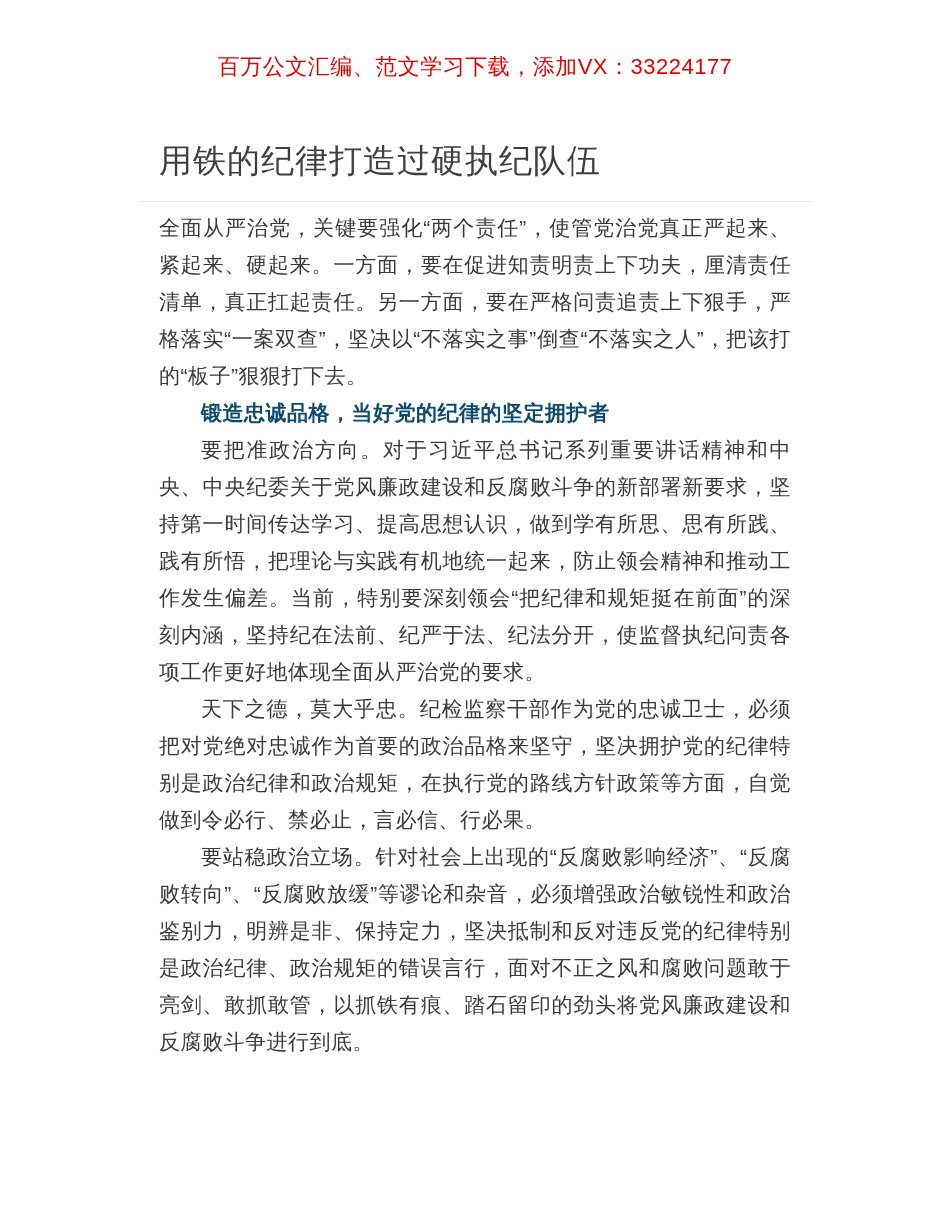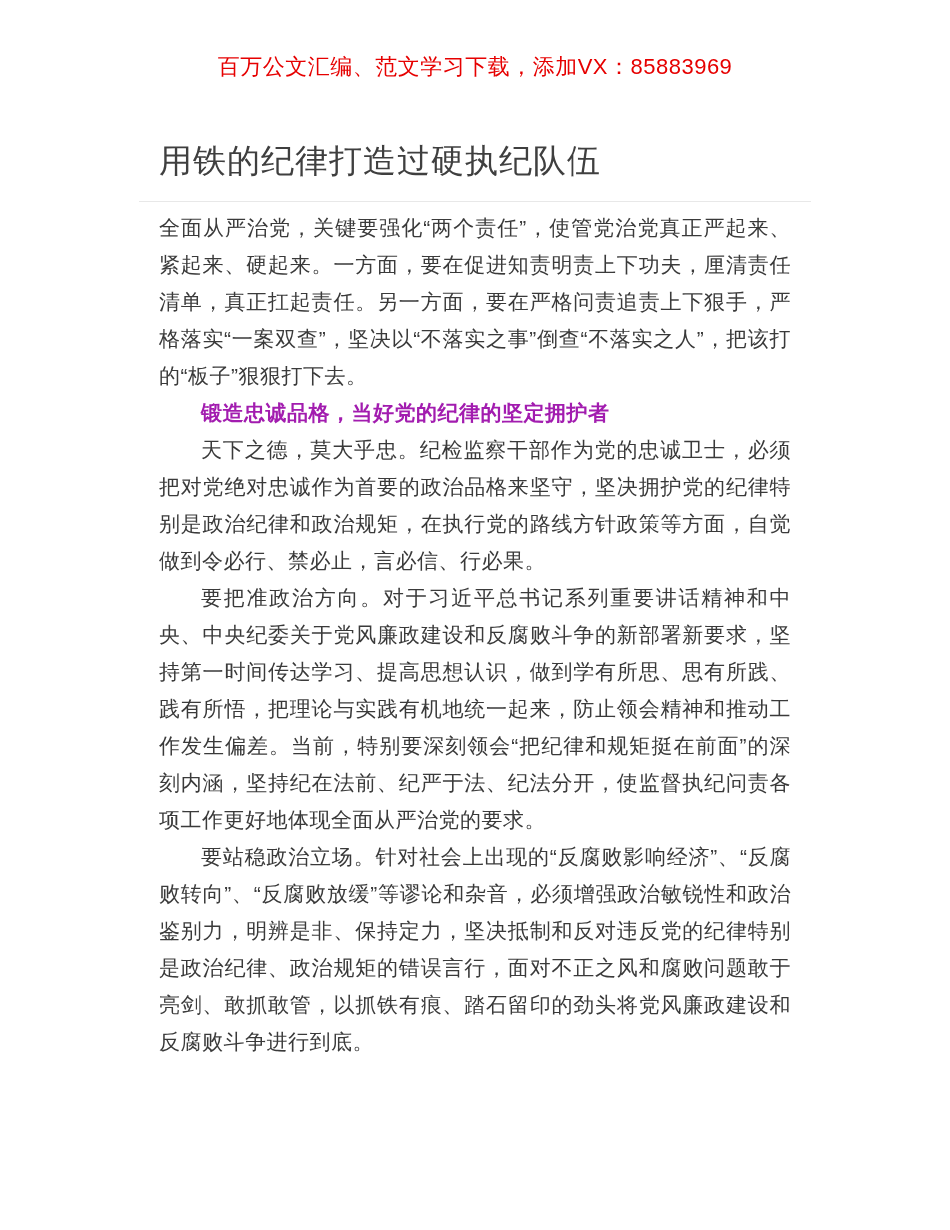--- a/index.html
+++ b/index.html
@@ -52,38 +52,38 @@
     margin-top: 7px;
     padding: 0 20px;
     font-size: 21px;
     line-height: 37px;
     color: #3a3a3a;
     text-align: justify;
     letter-spacing: 0.5px;
   }
   .article-body p { margin: 0; }
   .article-body p.indent { text-indent: 2em; }
-  .article-body p.heading { text-indent: 2em; font-weight: 700; color: #a21caf; }
+  .article-body p.heading { text-indent: 2em; font-weight: 700; color: #0c4a6e; }
 </style>
 </head>
 <body>
 
 <div class="page">
 
-  <div class="promo-banner" style="color: rgb(230, 0, 0);">百万公文汇编、范文学习下载，添加VX：85883969</div>
+  <div class="promo-banner" style="color: rgb(230, 0, 0);">百万公文汇编、范文学习下载，添加VX：33224177</div>
 
   <div class="article">
 
     <h1 class="article-title" style="color: rgb(63, 63, 63);">用铁的纪律打造过硬执纪队伍</h1>
 
     <hr class="title-divider">
 
 
     <div class="article-body" style="color: rgb(58, 58, 58);">
         <p class="para plain">全面从严治党，关键要强化“两个责任”，使管党治党真正严起来、紧起来、硬起来。一方面，要在促进知责明责上下功夫，厘清责任清单，真正扛起责任。另一方面，要在严格问责追责上下狠手，严格落实“一案双查”，坚决以“不落实之事”倒查“不落实之人”，把该打的“板子”狠狠打下去。</p>
         <p class="para heading">锻造忠诚品格，当好党的纪律的坚定拥护者</p>
+        <p class="para indent">要把准政治方向。对于习近平总书记系列重要讲话精神和中央、中央纪委关于党风廉政建设和反腐败斗争的新部署新要求，坚持第一时间传达学习、提高思想认识，做到学有所思、思有所践、践有所悟，把理论与实践有机地统一起来，防止领会精神和推动工作发生偏差。当前，特别要深刻领会“把纪律和规矩挺在前面”的深刻内涵，坚持纪在法前、纪严于法、纪法分开，使监督执纪问责各项工作更好地体现全面从严治党的要求。</p>
         <p class="para indent">天下之德，莫大乎忠。纪检监察干部作为党的忠诚卫士，必须把对党绝对忠诚作为首要的政治品格来坚守，坚决拥护党的纪律特别是政治纪律和政治规矩，在执行党的路线方针政策等方面，自觉做到令必行、禁必止，言必信、行必果。</p>
-        <p class="para indent">要把准政治方向。对于习近平总书记系列重要讲话精神和中央、中央纪委关于党风廉政建设和反腐败斗争的新部署新要求，坚持第一时间传达学习、提高思想认识，做到学有所思、思有所践、践有所悟，把理论与实践有机地统一起来，防止领会精神和推动工作发生偏差。当前，特别要深刻领会“把纪律和规矩挺在前面”的深刻内涵，坚持纪在法前、纪严于法、纪法分开，使监督执纪问责各项工作更好地体现全面从严治党的要求。</p>
         <p class="para indent">要站稳政治立场。针对社会上出现的“反腐败影响经济”、“反腐败转向”、“反腐败放缓”等谬论和杂音，必须增强政治敏锐性和政治鉴别力，明辨是非、保持定力，坚决抵制和反对违反党的纪律特别是政治纪律、政治规矩的错误言行，面对不正之风和腐败问题敢于亮剑、敢抓敢管，以抓铁有痕、踏石留印的劲头将党风廉政建设和反腐败斗争进行到底。</p>
       </div>
 
   </div>
 </div>
 
 </body></html>

